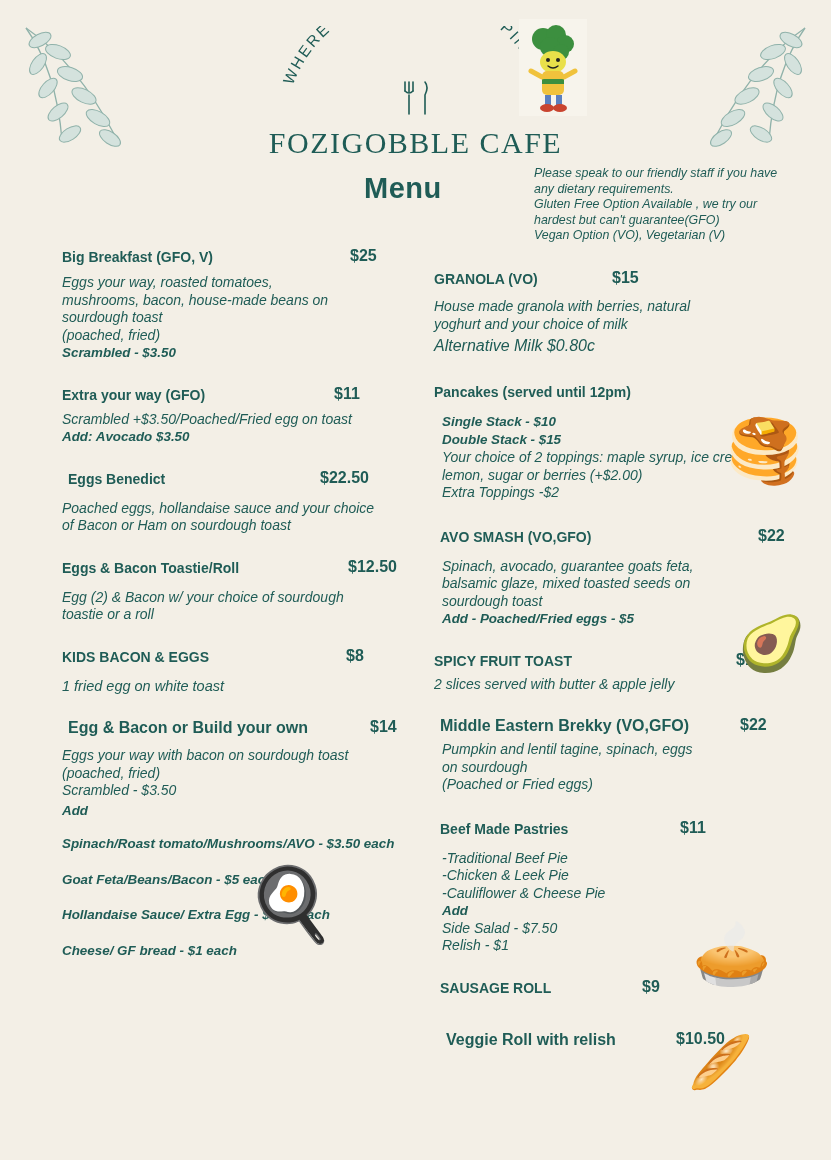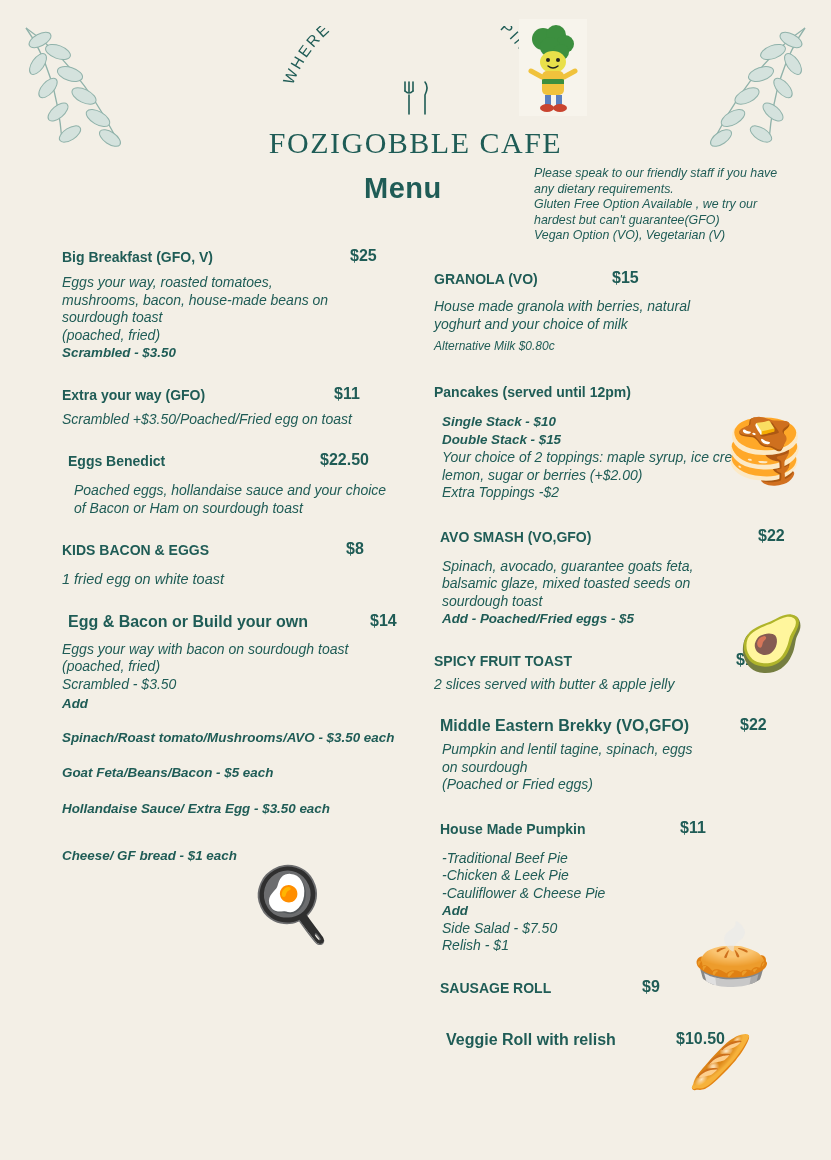--- a/index.html
+++ b/index.html
@@ -144,21 +144,21 @@
     margin-top: 6px;
   }
   .bold-it {
     font-size: 13.4px;
     font-style: italic;
     font-weight: bold;
     line-height: 17.5px;
     color: #1f5c56;
   }
   .big-it {
-    font-size: 12px;
+    font-size: 16px;
     font-style: italic;
     color: #1f5c56;
     line-height: 22px;
     margin-top: 2px;
   }
   .pad-l { padding-left: 6px; }
 
   
   .hrow { position: relative; min-height: 22px; }
   .hrow .price { position: absolute; top: 1px; }
@@ -299,30 +299,38 @@
 (poached, fried)</div>
       <div class="bold-it">Scrambled - $3.50</div>
     </div>
 
     <div class="item" style="margin-bottom:22px;">
       <div class="hrow">
         <span class="name">Extra your way (GFO)</span>
         <span class="price" style="left:272px;">$11</span>
       </div>
       <div class="desc" style="width:330px;margin-top:5px;">Scrambled +$3.50/Poached/Fried egg on toast</div>
+      <div class="bold-it">Add: Avocado $3.50</div>
     </div>
 
     <div class="item" style="margin-bottom:22px;">
       <div class="hrow">
         <span class="name pad-l">Eggs Benedict</span>
         <span class="price" style="left:258px;">$22.50</span>
       </div>
-      <div class="desc" style="width:320px;margin-top:10px;margin-left:12px;">Poached eggs, hollandaise sauce and your choice of Bacon or Ham on sourdough toast</div>
-    </div>
-
+      <div class="desc" style="width:320px;margin-top:10px;">Poached eggs, hollandaise sauce and your choice of Bacon or Ham on sourdough toast</div>
+    </div>
+
+    <div class="item" style="margin-bottom:22px;">
+      <div class="hrow">
+        <span class="name">Eggs &amp; Bacon Toastie/Roll</span>
+        <span class="price" style="left:286px;">$12.50</span>
+      </div>
+      <div class="desc" style="width:300px;margin-top:10px;">Egg (2) &amp; Bacon w/ your choice of sourdough toastie or a roll</div>
+    </div>
 
     <div class="item" style="margin-bottom:22px;">
       <div class="hrow">
         <span class="name">KIDS BACON &amp; EGGS</span>
         <span class="price" style="left:284px;">$8</span>
       </div>
       <div class="desc" style="font-size:14.5px;margin-top:10px;">1 fried egg on white toast</div>
     </div>
 
     <div class="item" style="margin-bottom:10px;">
@@ -332,21 +340,21 @@
       </div>
       <div class="desc" style="white-space:pre-line;width:300px;margin-top:8px;">Eggs your way with bacon on sourdough toast
 (poached, fried)
 Scrambled - $3.50</div>
       <div class="bold-it" style="margin-top:2px;">Add</div>
     </div>
 
     <div class="bold-it" style="width:346px;margin-top:16px;">Spinach/Roast tomato/Mushrooms/AVO - $3.50 each</div>
     <div class="bold-it" style="width:346px;margin-top:18px;">Goat Feta/Beans/Bacon - $5 each</div>
     <div class="bold-it" style="width:310px;margin-top:18px;">Hollandaise Sauce/ Extra Egg  - $3.50 each</div>
-    <div class="bold-it" style="width:346px;margin-top:30px;">Cheese/ GF bread  - $1 each</div>
+    <div class="bold-it" style="width:346px;margin-top:18px;">Cheese/ GF bread  - $1 each</div>
   </div>
 
   <div class="col-right">
 
     <div class="item" style="margin-bottom:24px;">
       <div class="hrow">
         <span class="name">GRANOLA (VO)</span>
         <span class="price" style="left:178px;">$15</span>
       </div>
       <div class="desc" style="width:290px;margin-top:8px;">House made granola with berries, natural yoghurt and your choice of milk</div>
@@ -384,21 +392,21 @@
       <div class="hrow">
         <span class="name sm pad-l">Middle Eastern Brekky (VO,GFO)</span>
         <span class="price" style="left:306px;">$22</span>
       </div>
       <div class="desc" style="white-space:pre-line;width:270px;margin-top:4px;padding-left:8px;">Pumpkin and lentil tagine, spinach, eggs on sourdough
 (Poached or Fried eggs)</div>
     </div>
 
     <div class="item" style="margin-bottom:22px;">
       <div class="hrow">
-        <span class="name pad-l">House Made Pumpkin</span>
+        <span class="name pad-l">Beef Made Pastries</span>
         <span class="price" style="left:246px;">$11</span>
       </div>
       <div class="desc" style="margin-top:10px;padding-left:8px;">-Traditional Beef Pie</div>
       <div class="desc" style="margin-top:0;padding-left:8px;">-Chicken &amp; Leek Pie</div>
       <div class="desc" style="margin-top:0;padding-left:8px;">-Cauliflower &amp; Cheese Pie</div>
       <div class="bold-it" style="padding-left:8px;">Add</div>
       <div class="desc" style="margin-top:0;padding-left:8px;">Side Salad - $7.50</div>
       <div class="desc" style="margin-top:0;padding-left:8px;">Relish - $1</div>
     </div>
 

